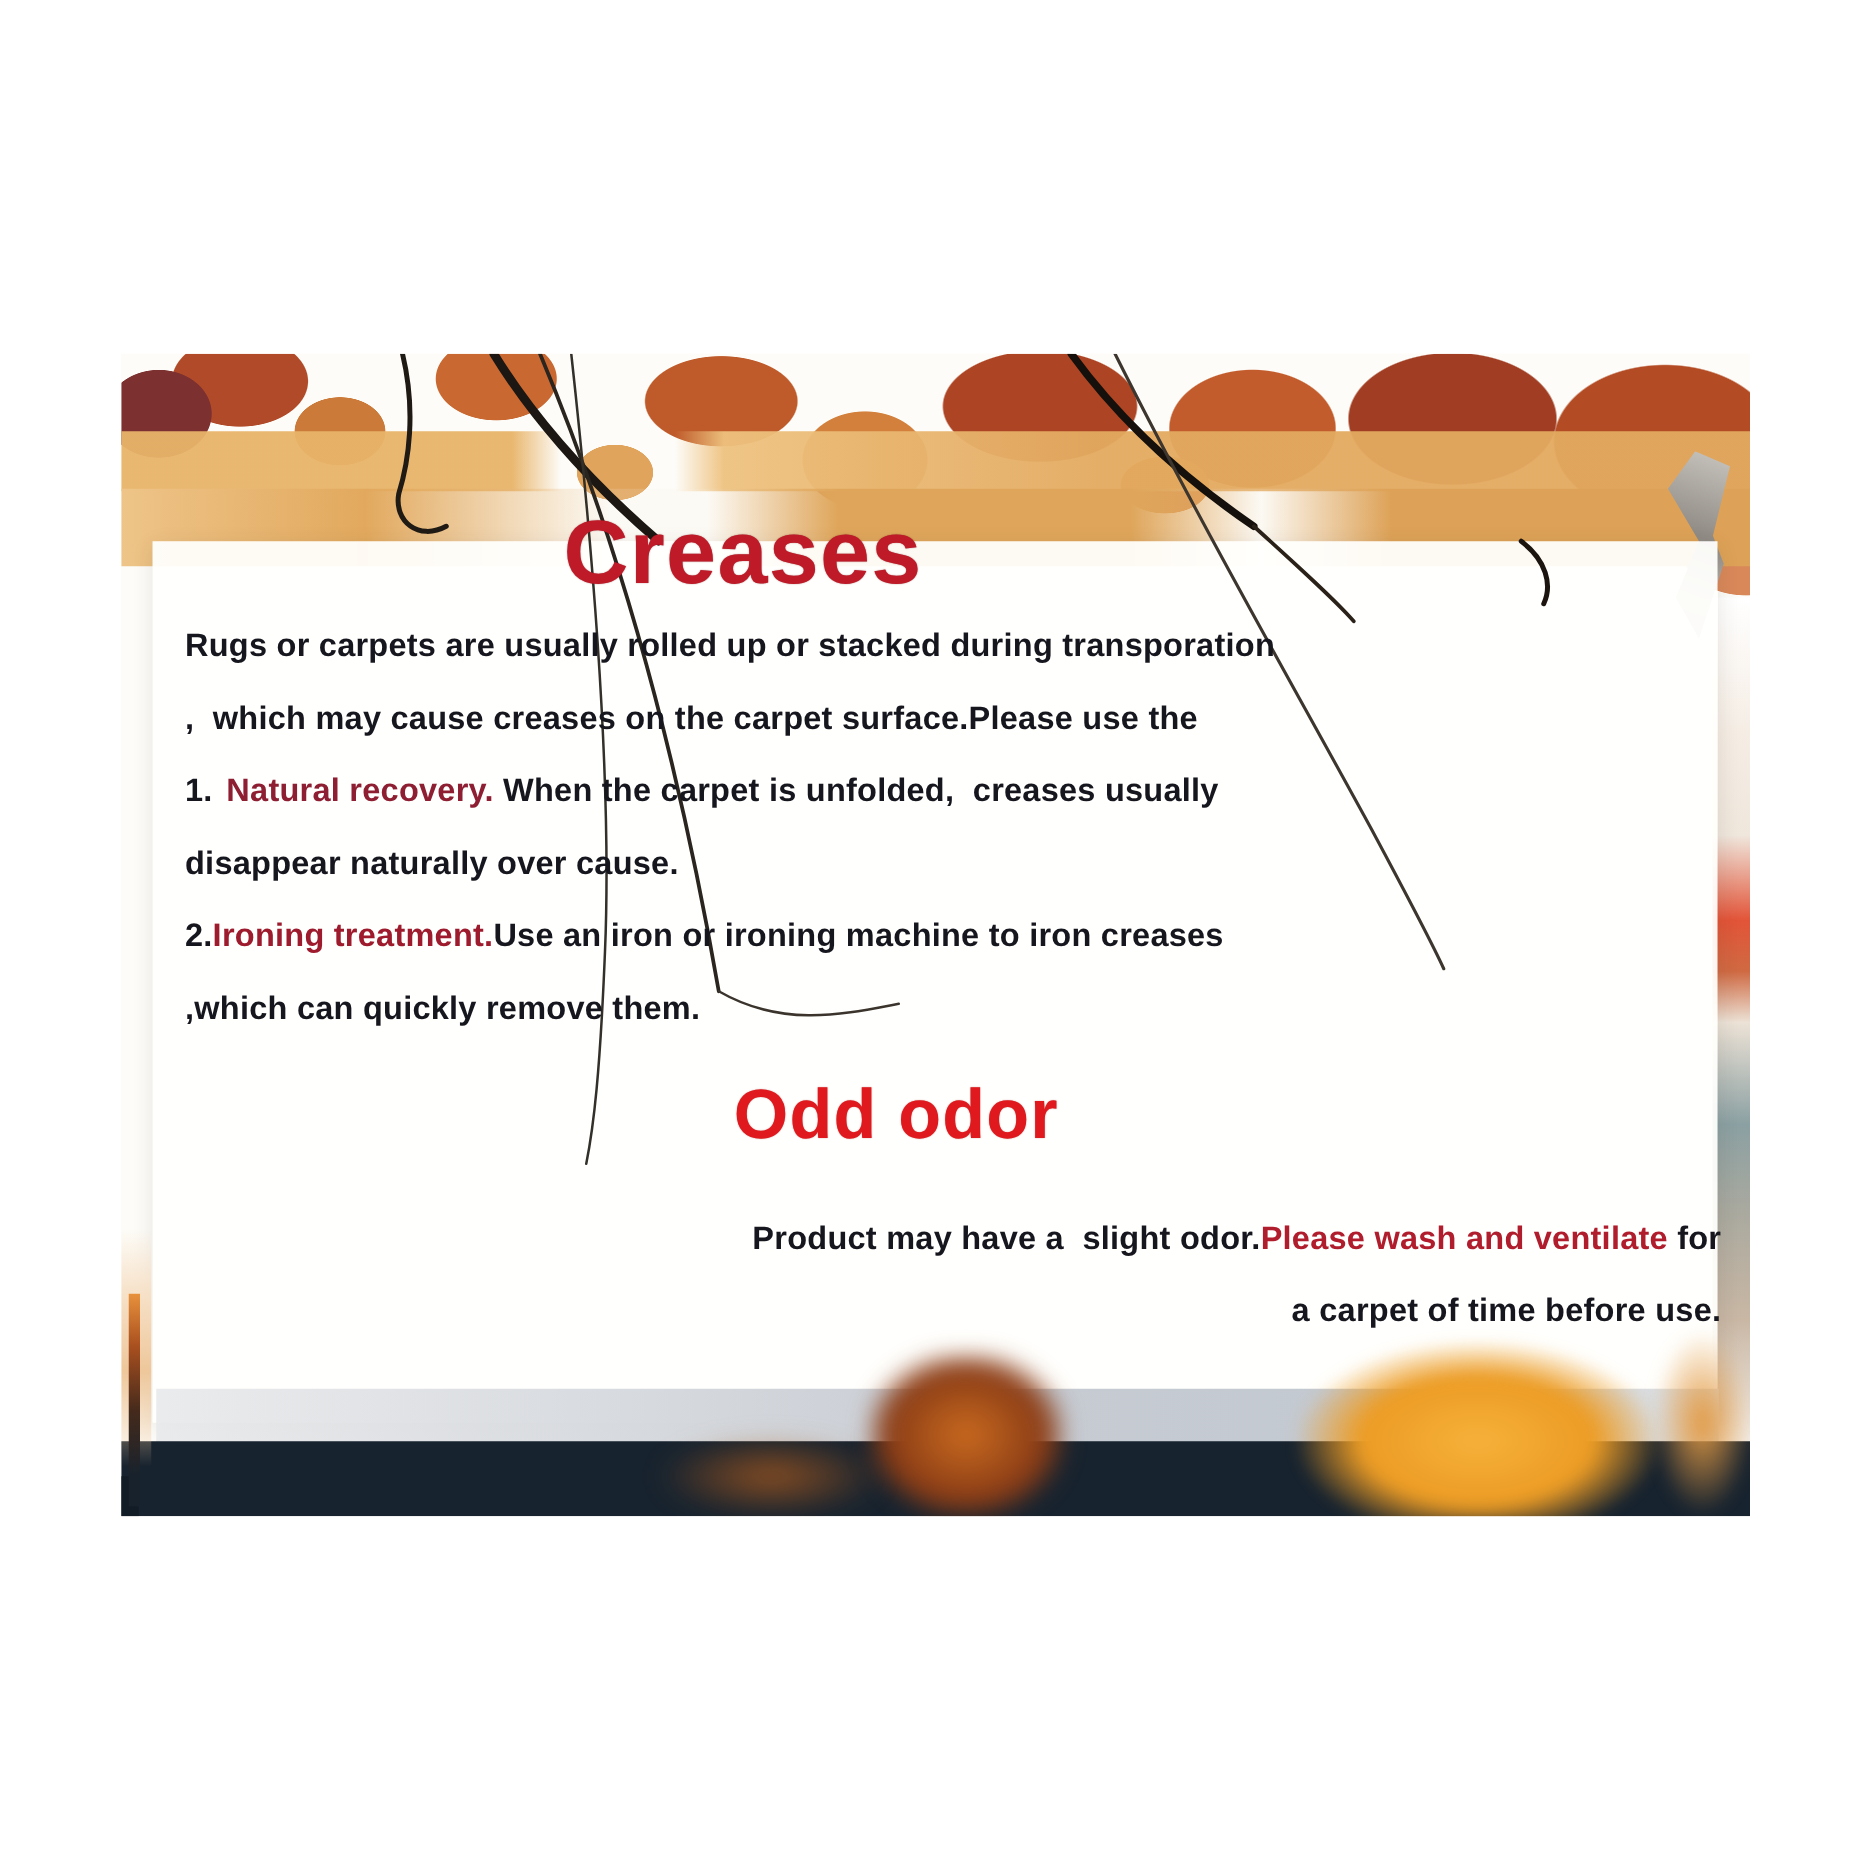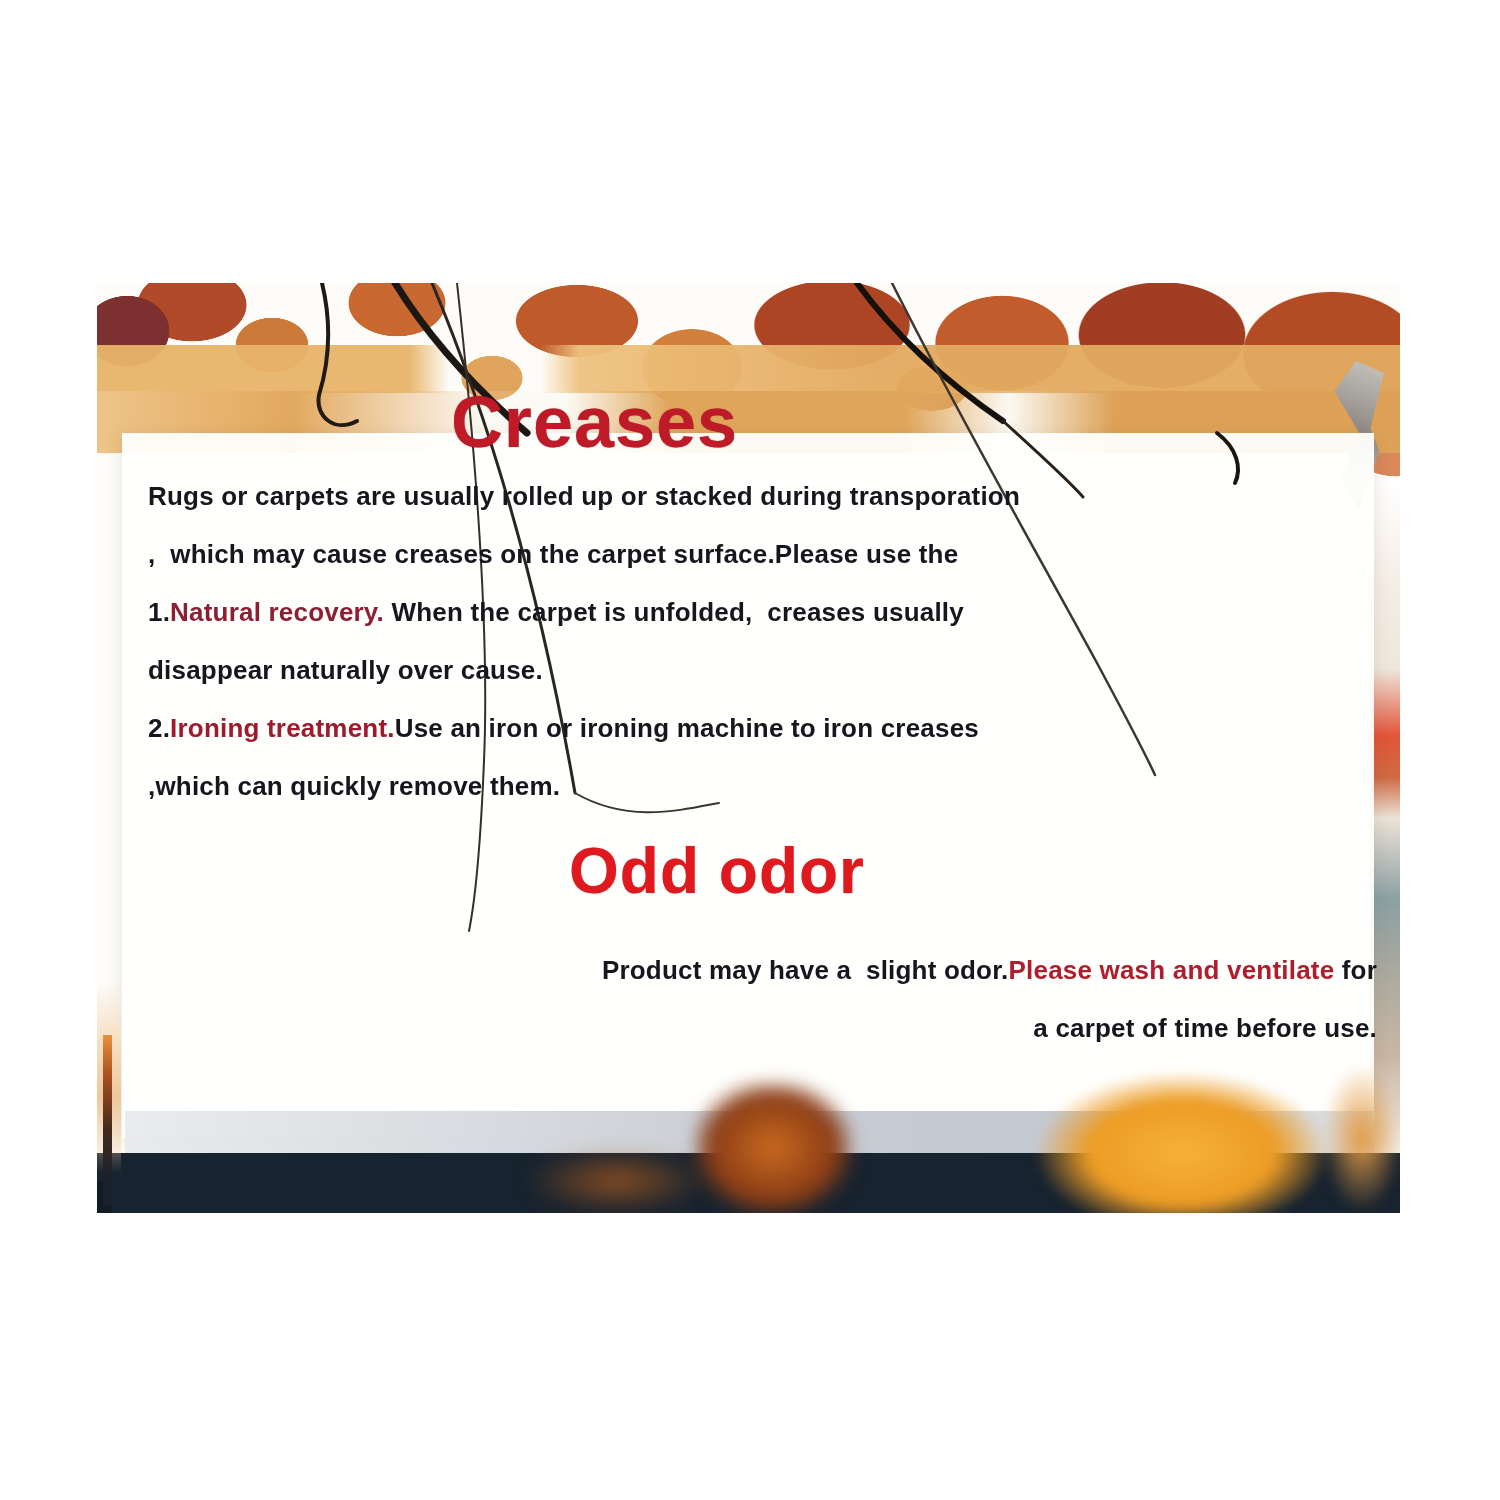--- a/index.html
+++ b/index.html
@@ -48,31 +48,31 @@
       background:radial-gradient(ellipse at 50% 55%,#f6b13a 0%,#ec9c25 45%,rgba(236,156,37,0) 72%);}
   .b3{left:1225px;top:780px;width:80px;height:150px;filter:blur(6px);
       background:radial-gradient(ellipse at 50% 50%,#e29a44 0%,rgba(226,154,68,0) 70%);}
   .b4{left:430px;top:866px;width:180px;height:64px;filter:blur(10px);
       background:radial-gradient(ellipse at 50% 50%,rgba(170,90,30,.8),rgba(170,90,30,0) 72%);}
   .left-smudge{position:absolute;left:0;top:700px;width:24px;height:190px;z-index:8;background:linear-gradient(180deg,
        rgba(252,240,225,0),#f6dfc4 30%,#eec79b 60%,rgba(240,230,215,0));}
   .left-dark{position:absolute;left:6px;top:752px;width:9px;height:170px;z-index:9;background:linear-gradient(180deg,
        #e8913c,#a84f1f 25%,#452a1c 55%,#18222c 85%);}
   
-  .text{position:absolute;left:45px;top:100px;width:1235px;z-index:10;}
+  .text{position:absolute;left:45px;top:120px;width:1235px;z-index:10;}
   h1{font-weight:bold;letter-spacing:1px;}
   .t-creases{font-size:72px;line-height:78px;margin:0 330px 6px 0;text-align:center;
              color:var(--title-creases,#bf1a28);text-shadow:0 0 1px rgba(100,10,15,.6);}
-  .t-odd{font-size:64px;line-height:92px;margin:10px 85px 24px 0;text-align:center;
+  .t-odd{font-size:56px;line-height:92px;margin:10px 85px 24px 0;text-align:center;
          color:var(--title-odd,#df191d);text-shadow:0 0 1px rgba(140,10,10,.5);}
   .body{margin:0;padding-left:6px;font-size:26px;line-height:58px;font-weight:bold;
         color:var(--body-text,#16161e);white-space:pre;letter-spacing:.2px;}
   .body.indent{padding-left:20px;text-align:right;}
   .seg{white-space:pre;}
-  .seg.natural{color:var(--accent-natural,#8e1f33);}
+  .seg.natural{color:var(--accent-natural,#8e1f33);margin-left:11px;}
   .seg.ironing{color:var(--accent-ironing,#9d1b2d);}
   .seg.wash{color:var(--accent-wash,#b01d2c);}
 </style>
 </head>
 <body>
 
 <div class="page">
   <div class="photo">
 
     <div class="leaf-top"></div>

